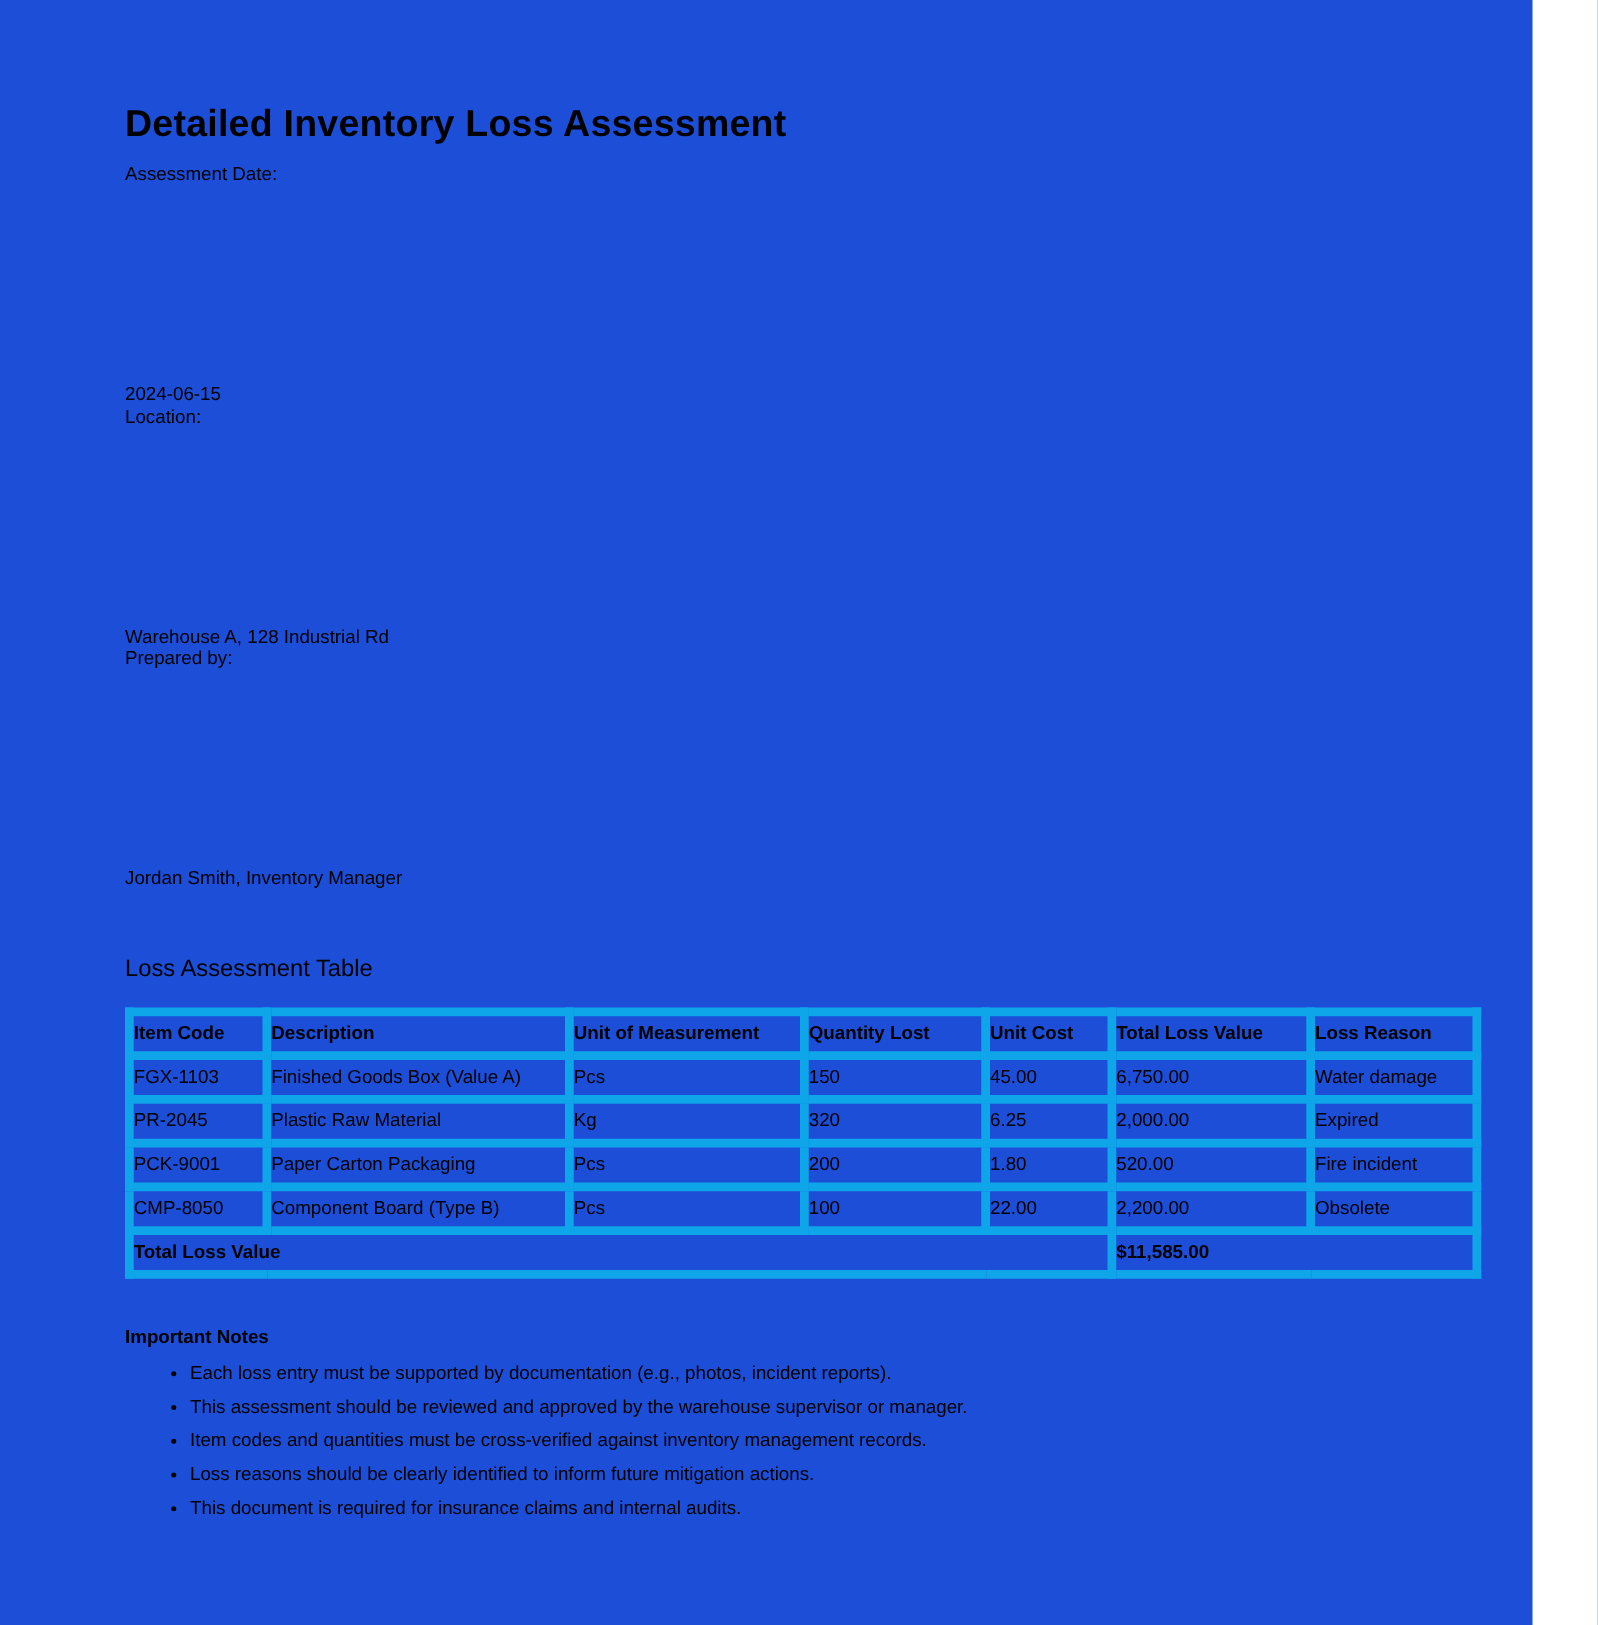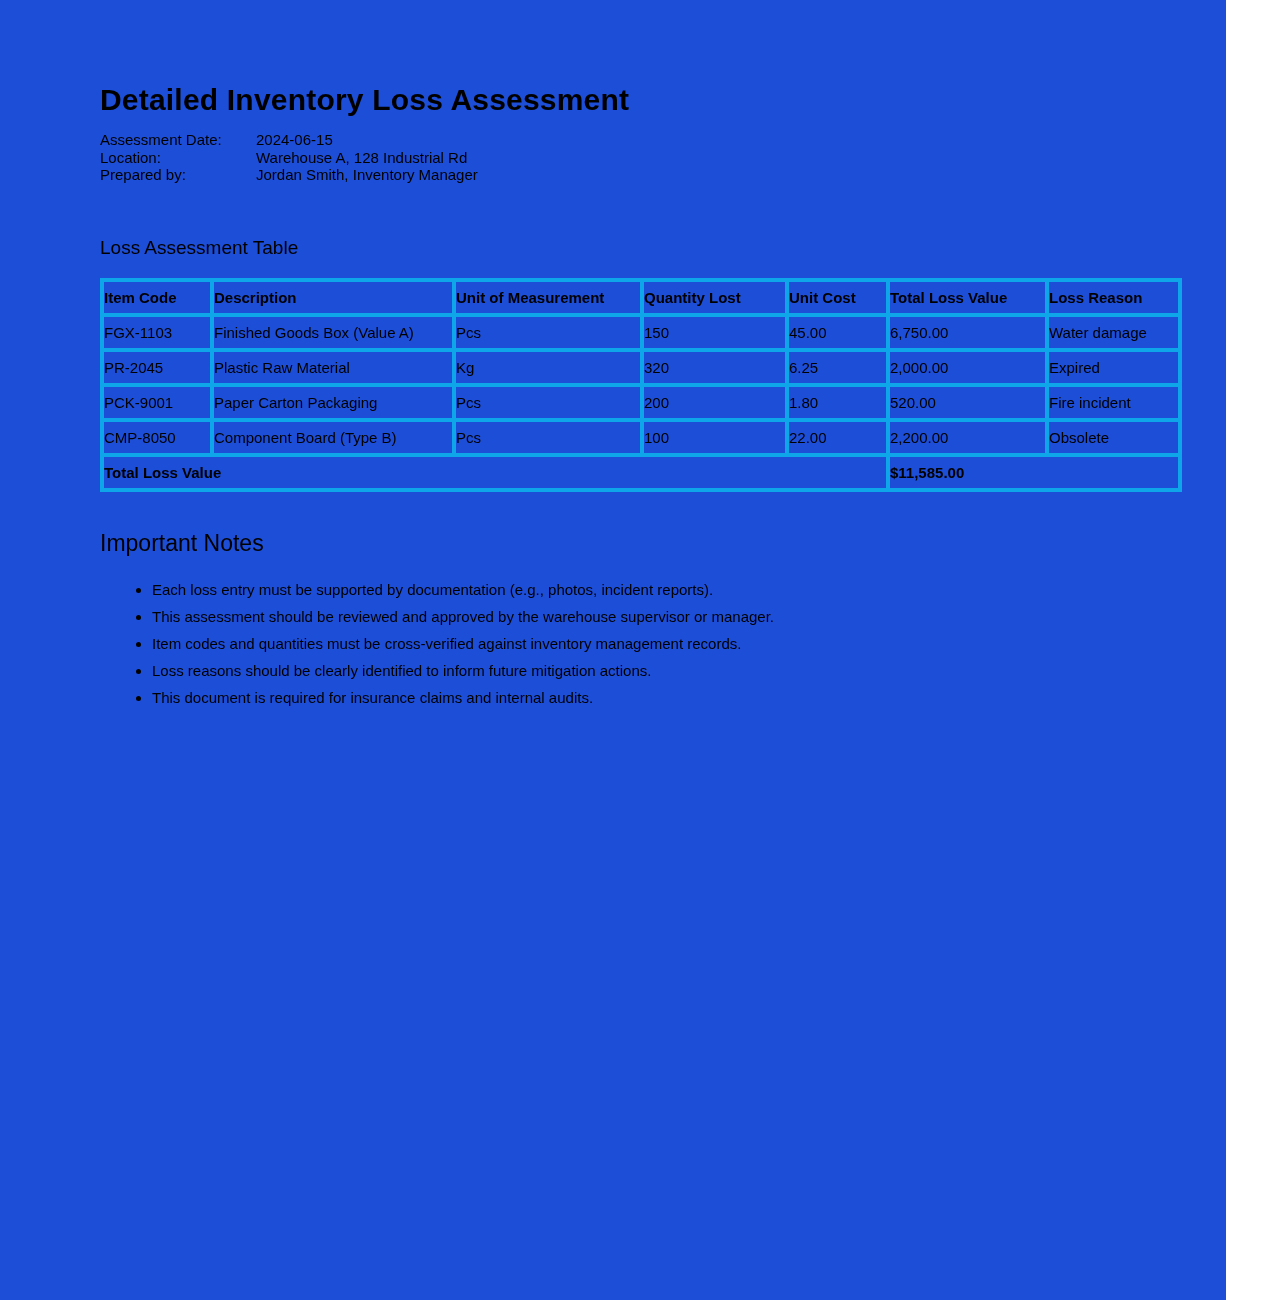--- a/index.html
+++ b/index.html
@@ -17,62 +17,62 @@
   .content {
     padding: 83px 100px 0 100px;
   }
   h1.doc-title {
     font-size: 30px;
     font-weight: bold;
     letter-spacing: 0.2px;
     margin-bottom: 14px;
   }
   .meta-block { font-size: 15px; line-height: 17.5px; }
-  .meta-row { display: flex; }
+  .meta-row { display: flex; flex-direction: column; }
   .meta-label { width: 156px; flex: 0 0 156px; }
-  .meta-value { flex: 1; }
+  .meta-value { flex: 1; margin-top: 20px; }
 
   h2.section-title {
     font-size: 19px;
     font-weight: normal;
     margin-top: 53px;
     margin-bottom: 19px;
   }
 
   table.loss-table {
     border-collapse: collapse;
     table-layout: fixed;
     width: 1078px;
     font-size: 15px;
   }
   table.loss-table th,
   table.loss-table td {
-    border: 4px solid #0ea5e9;
+    border: 7px solid #0ea5e9;
     text-align: left;
     vertical-align: middle;
     padding: 0 0;
     height: 35px;
     overflow: hidden;
     white-space: nowrap;
   }
   table.loss-table th { font-weight: bold; }
   .col-item     { width: 110px; }
   .col-desc     { width: 242px; }
   .col-unit     { width: 188px; }
   .col-qty      { width: 145px; }
   .col-cost     { width: 101px; }
   .col-value    { width: 159px; }
   .col-reason   { width: 133px; }
   tr.total-row td { font-weight: bold; }
 
   h2.notes-title {
-    font-size: 23px;
-    font-weight: normal;
+    font-size: 15px;
+    font-weight: bold;
     margin-top: 38px;
-    margin-bottom: 24px;
+    margin-bottom: 12px;
   }
   ul.notes-list {
     font-size: 15px;
     line-height: 18px;
     padding-left: 52px;
   }
   ul.notes-list li {
     margin-bottom: 9px;
     list-style-type: disc;
   }

